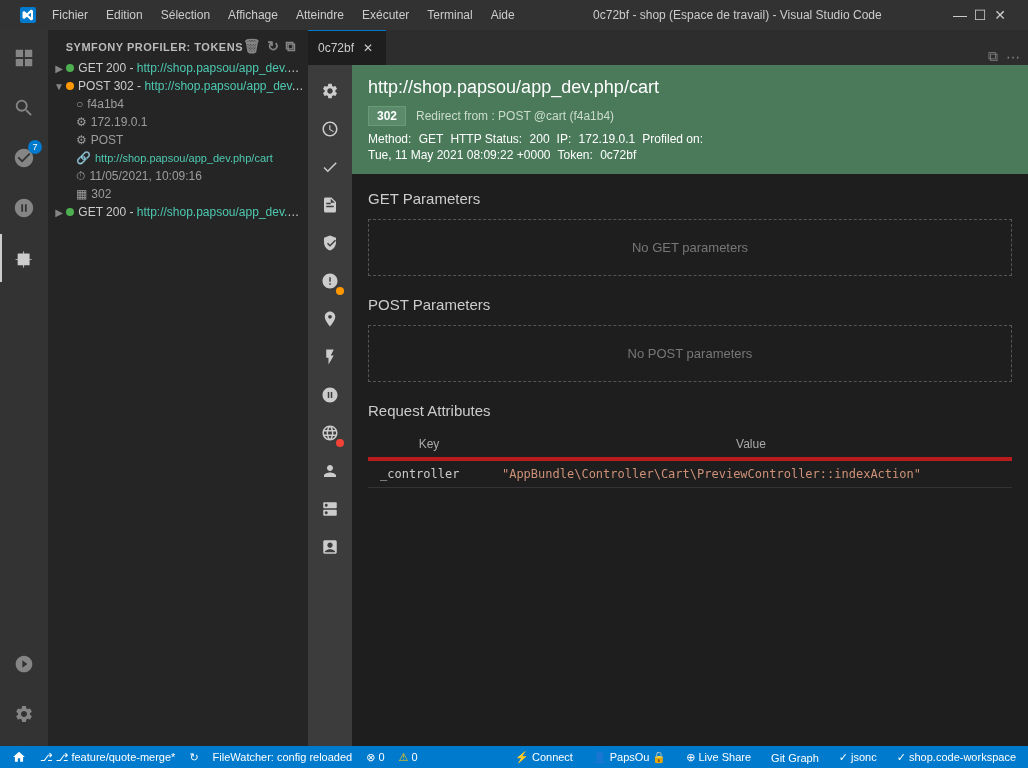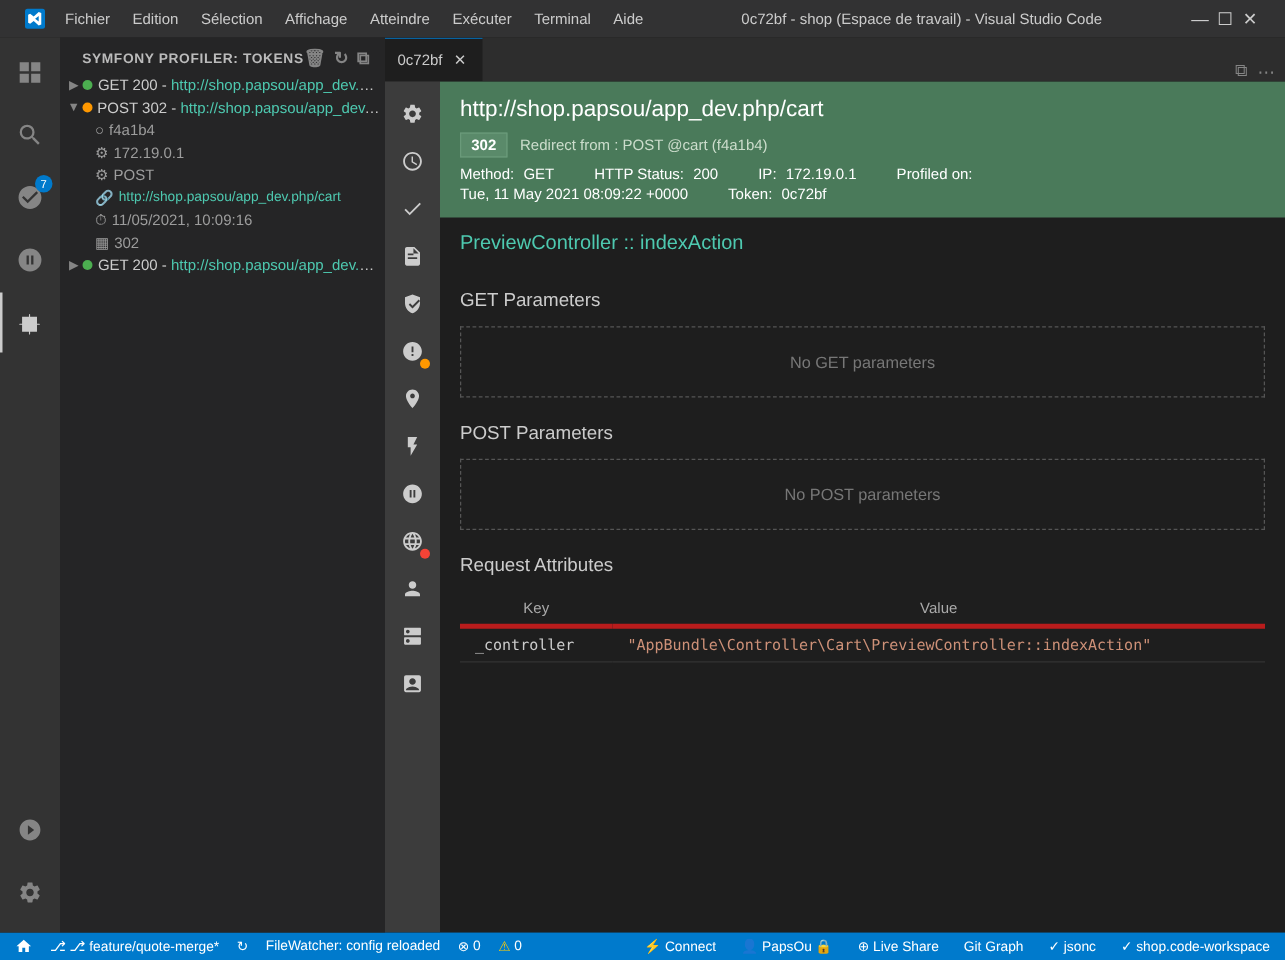--- a/index.html
+++ b/index.html
@@ -316,21 +316,21 @@
       padding: 2px 8px;
       font-size: 12px;
       margin-right: 4px;
     }
     .profiler-redirect-text {
       color: #ccddcc;
       font-size: 12px;
     }
     .profiler-meta {
       display: flex;
-      gap: 32px;
+      gap: 7px;
       margin-top: 6px;
       color: #ccddcc;
       font-size: 12px;
       flex-wrap: wrap;
       align-items: center;
     }
     .profiler-meta span { color: #ffffff; }
 
     .profiler-controller {
       padding: 12px 16px;
@@ -696,23 +696,20 @@
           </div>
           <div class="profiler-meta" style="margin-top:2px;">
             <span>Tue, 11 May 2021 08:09:22 +0000</span>
             <span>
               <span>Token:</span>
               <span style="margin-left:4px;">0c72bf</span>
             </span>
           </div>
         </div>
 
-        <div class="profiler-controller">
-          <a>PreviewController :: indexAction</a>
-        </div>
 
 
         <div class="profiler-body">
 
           <div class="section-title">GET Parameters</div>
           <div class="empty-box">No GET parameters</div>
 
           <div class="section-title">POST Parameters</div>
           <div class="empty-box">No POST parameters</div>
 

